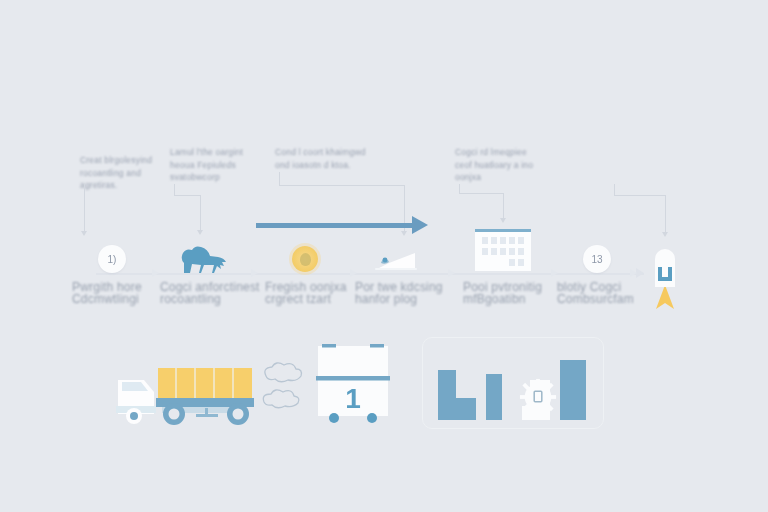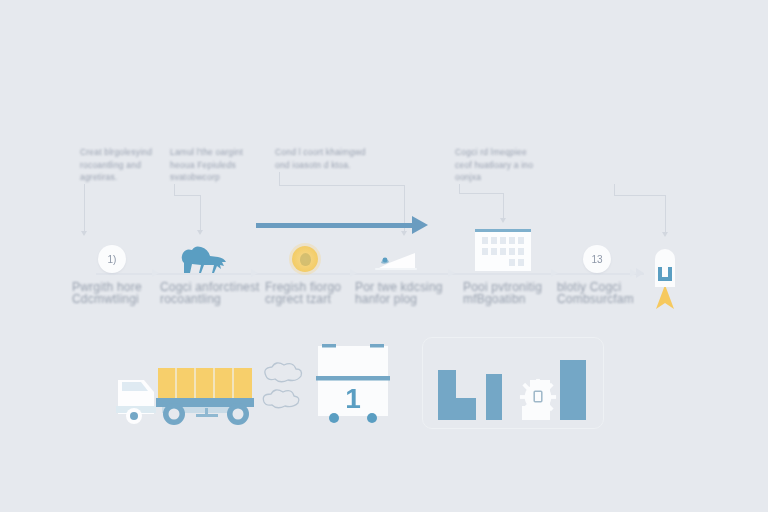--- a/index.html
+++ b/index.html
@@ -106,21 +106,21 @@
 
   .gear{
     position:absolute;left:519px;top:378px;width:38px;height:38px;
   }
 </style>
 </head>
 <body>
 
 <div class="stage">
 
-  <div class="anno blur" style="left:80px;top:146px;">Creat blrgolesyind
+  <div class="anno blur" style="left:80px;top:154px;">Creat blrgolesyind
 rocoantling and
 agretiras.</div>
   <div class="anno blur" style="left:170px;top:146px;">Lamul l'the oargint
 heoua Fepiuleds
 svatobwcorp</div>
   <div class="anno blur" style="left:275px;top:146px;width:110px;">Cond l coort khaimgwd
 ond ioasotn d ktoa.</div>
   <div class="anno blur" style="left:455px;top:146px;">Cogci rd lmeqpiee
 ceof huatloary a ino
 oonjxa</div>
@@ -178,21 +178,21 @@
     </svg>
   </div>
   <div class="nlabel blur" style="left:200px;">Cogci anforctinest
 rocoantling</div>
 
   <div class="node" style="left:305px;">
     <div class="coin">
         <div class="inner"></div>
       </div>
   </div>
-  <div class="nlabel blur" style="left:305px;">Fregish fiorgo
+  <div class="nlabel blur" style="left:305px;">Fregish oonjxa
 crgrect tzart</div>
 
   <div class="node" style="left:395px;">
     <svg width="56" height="36" viewBox="0 0 56 36" style="position:absolute;left:-26px;top:-4px;">
       <path d="M8 28 L46 28 L46 12 L20 22 Z" fill="#fdfdfe"></path>
       <path d="M12 22 q3 -9 8 -1 q-4 3 -8 1 Z" fill="#7fb0cd" opacity=".85"></path>
       <circle cx="16" cy="19" r="2.4" fill="#5a9ec2"></circle>
       <rect x="6" y="27" width="42" height="2" rx="1" fill="#f2f5f8"></rect>
     </svg>
   </div>

